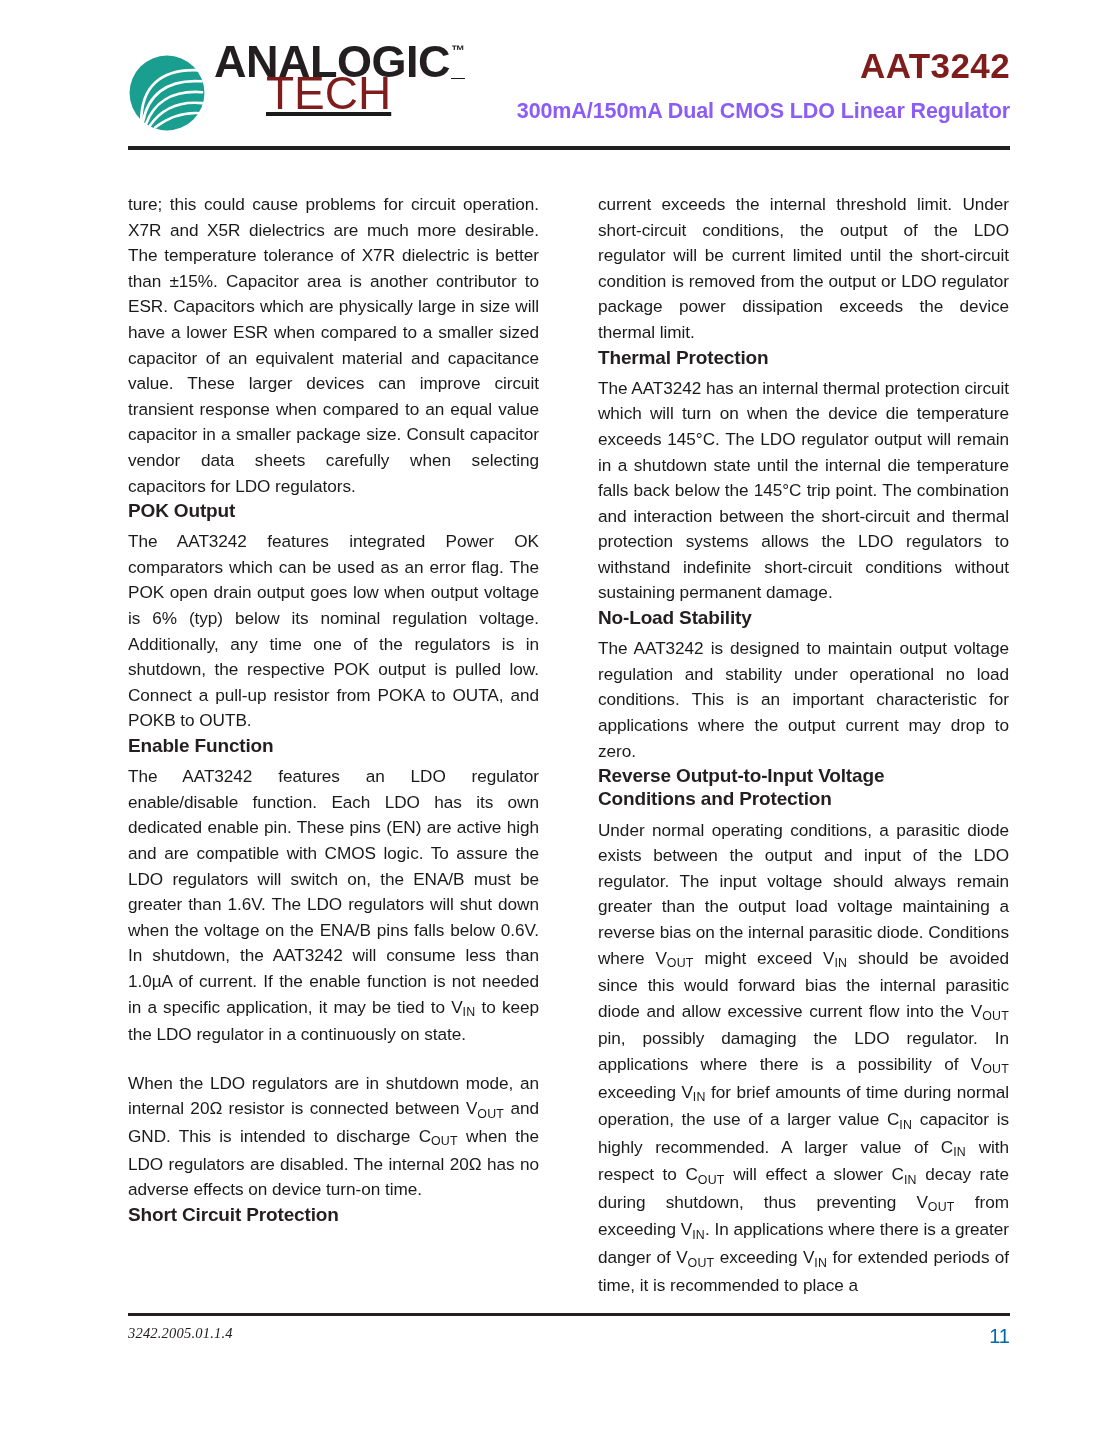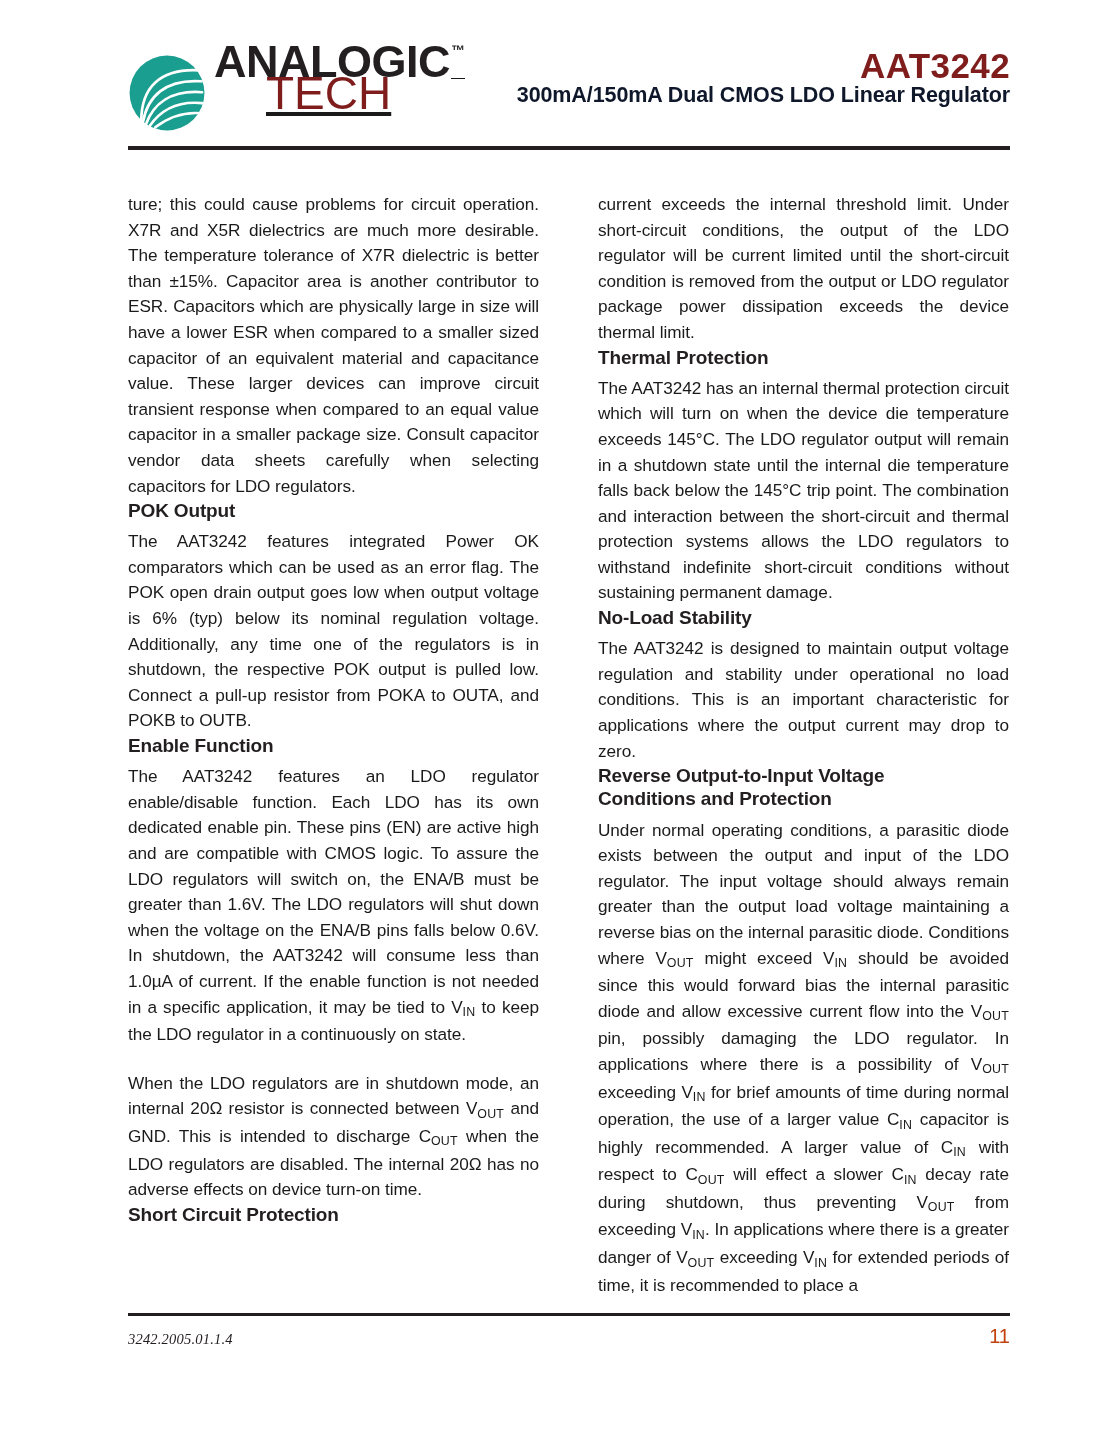--- a/index.html
+++ b/index.html
@@ -87,22 +87,22 @@
   .part-number {
     font-size: 35px;
     font-weight: bold;
     letter-spacing: 0.4px;
     color: #7f1d1d;
     line-height: 1.0;
   }
   .part-desc {
     font-size: 21.5px;
     font-weight: bold;
-    color: #0f172a;
-    margin-top: 0;
+    color: #8b5cf6;
+    margin-top: 16px;
     letter-spacing: -0.1px;
   }
 
   .header-rule {
     position: absolute;
     left: 128px;
     top: 146px;
     width: 882px;
     height: 4px;
     background: #231f20;
@@ -168,32 +168,32 @@
     height: 3px;
     background: #231f20;
   }
   .footer {
     position: absolute;
     left: 128px;
     top: 1325px;
     width: 882px;
     display: flex;
     justify-content: space-between;
-    align-items: flex-end;
+    align-items: flex-start;
   }
   .doc-id {
     font-family: "Liberation Serif", serif;
     font-style: italic;
     font-size: 14.5px;
     color: #231f20;
     letter-spacing: 0.2px;
   }
   .page-num {
     font-size: 20px;
-    color: #c2410c;
+    color: #0369a1;
     font-weight: normal;
   }
 </style>
 </head>
 <body>
 
 <div class="page">
 
   <div class="header">
 

